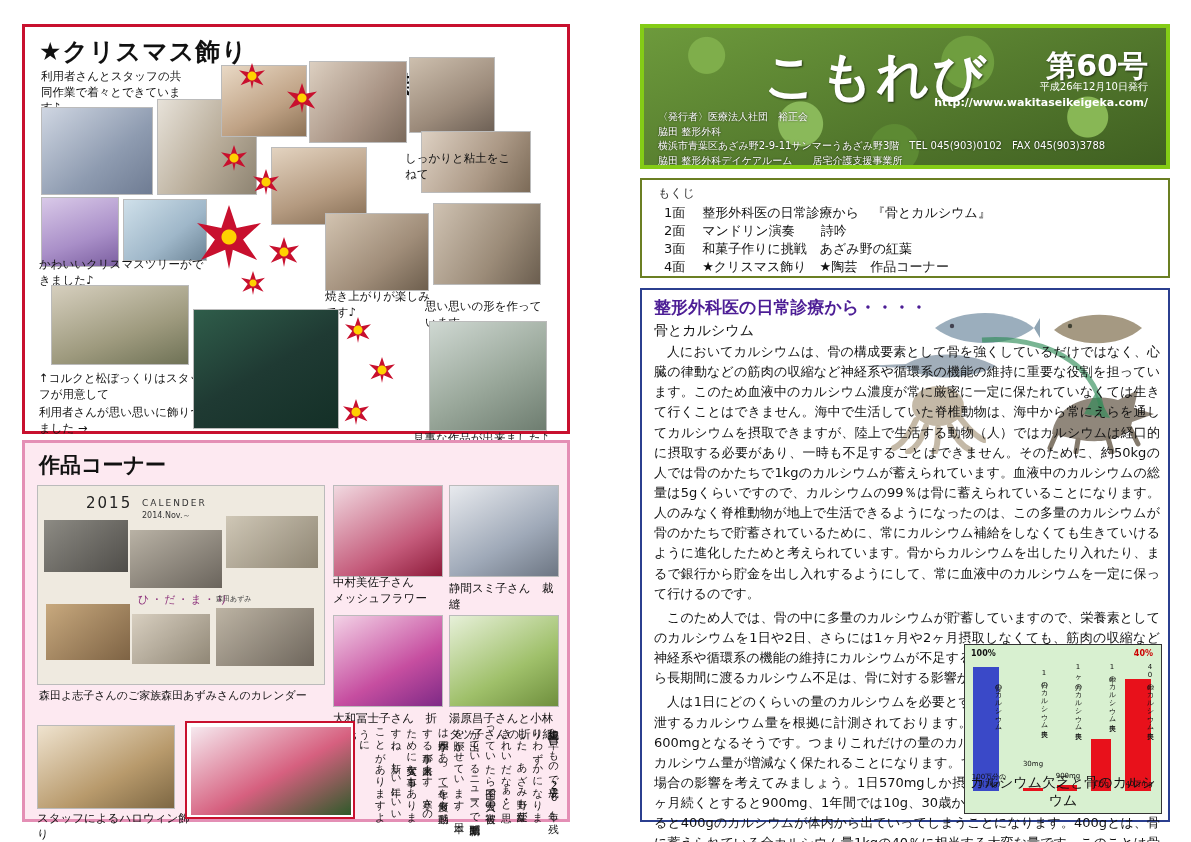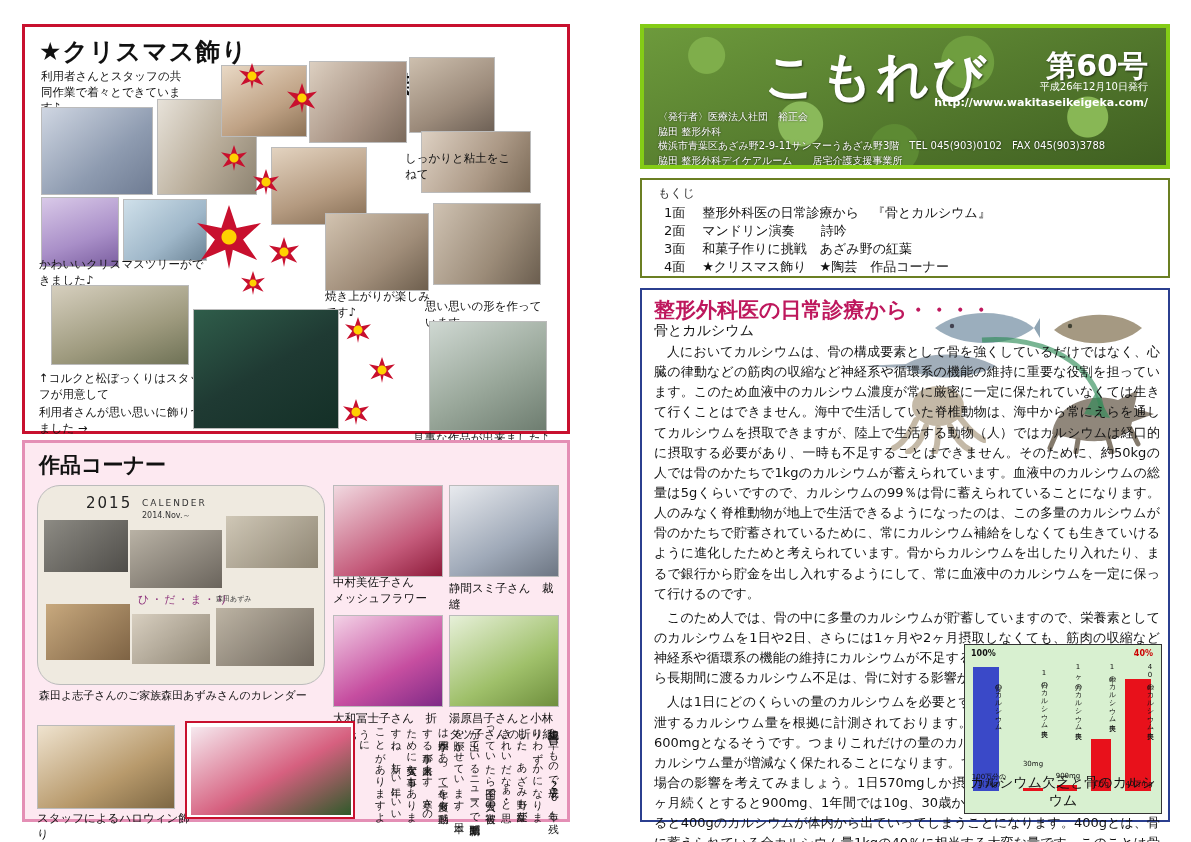--- a/index.html
+++ b/index.html
@@ -76,21 +76,21 @@
   }
   #toc-label{position:absolute;left:16px;top:5px;font-size:12px;color:#333;}
   .toc-row{position:absolute;left:22px;font-size:13px;color:#111;}
   .toc-num{display:inline-block;width:34px;}
 
   #article{
     left:640px;top:288px;width:530px;height:534px;
     border:2px solid #2b3f8f;background:#ffffff;
   }
   #article-head{
-    position:absolute;left:12px;top:6px;font-size:21px;font-weight:bold;color:#be185d;
+    position:absolute;left:12px;top:6px;font-size:17px;font-weight:bold;color:#4c1d95;
   }
   #article-sub{position:absolute;left:12px;top:32px;font-size:14px;color:#111;}
   #article-body{
     position:absolute;left:12px;top:52px;width:506px;height:400px;
     font-size:13px;line-height:1.55;color:#111;text-align:justify;
   }
   #article-body p{margin:0 0 4px 0;text-indent:1em;}
 
   
   .silh{position:absolute;opacity:.85;}
@@ -161,21 +161,21 @@
     <div style="position:absolute;left:244px;top:210px;width:30px;height:30px;background:radial-gradient(circle,#ffd200 0 4px,#c8102e 5px);clip-path:polygon(50% 0,62% 36%,100% 28%,72% 54%,94% 86%,56% 70%,50% 100%,44% 70%,6% 86%,28% 54%,0 28%,38% 36%);"></div>
     <div style="position:absolute;left:216px;top:244px;width:24px;height:24px;background:radial-gradient(circle,#ffd200 0 3px,#c8102e 4px);clip-path:polygon(50% 0,62% 36%,100% 28%,72% 54%,94% 86%,56% 70%,50% 100%,44% 70%,6% 86%,28% 54%,0 28%,38% 36%);"></div>
     <div style="position:absolute;left:320px;top:290px;width:26px;height:26px;background:radial-gradient(circle,#ffd200 0 4px,#c8102e 5px);clip-path:polygon(50% 0,62% 36%,100% 28%,72% 54%,94% 86%,56% 70%,50% 100%,44% 70%,6% 86%,28% 54%,0 28%,38% 36%);"></div>
     <div style="position:absolute;left:344px;top:330px;width:26px;height:26px;background:radial-gradient(circle,#ffd200 0 4px,#c8102e 5px);clip-path:polygon(50% 0,62% 36%,100% 28%,72% 54%,94% 86%,56% 70%,50% 100%,44% 70%,6% 86%,28% 54%,0 28%,38% 36%);"></div>
     <div style="position:absolute;left:318px;top:372px;width:26px;height:26px;background:radial-gradient(circle,#ffd200 0 4px,#c8102e 5px);clip-path:polygon(50% 0,62% 36%,100% 28%,72% 54%,94% 86%,56% 70%,50% 100%,44% 70%,6% 86%,28% 54%,0 28%,38% 36%);"></div>
   </div>
 
   <div class="box" id="works-panel">
     <div id="works-title">作品コーナー</div>
 
-    <div class="ph" style="left:12px;top:42px;width:288px;height:200px;background:#efeae0;border-radius:23px;">
+    <div class="ph" style="left:12px;top:42px;width:288px;height:200px;background:#efeae0;">
       <div style="position:absolute;left:48px;top:8px;font-size:15px;letter-spacing:2px;color:#222;">2015</div>
       <div style="position:absolute;left:104px;top:12px;font-size:9px;letter-spacing:2px;color:#333;">CALENDER</div>
       <div style="position:absolute;left:104px;top:24px;font-size:8px;color:#333;">2014.Nov.～</div>
       <div style="position:absolute;left:6px;top:34px;width:84px;height:52px;background:linear-gradient(140deg,#8d8b84,#4f4d49);"></div>
       <div style="position:absolute;left:188px;top:30px;width:92px;height:52px;background:linear-gradient(140deg,#cfc7b6,#8e8573);"></div>
       <div style="position:absolute;left:92px;top:44px;width:92px;height:58px;background:linear-gradient(150deg,#b9b2a5,#6a645c);"></div>
       <div style="position:absolute;left:100px;top:106px;font-size:11px;color:#8c2f7a;letter-spacing:2px;">ひ・だ・ま・り</div>
       <div style="position:absolute;left:8px;top:118px;width:84px;height:56px;background:linear-gradient(140deg,#c8a97e,#7e6344);"></div>
       <div style="position:absolute;left:178px;top:122px;width:98px;height:58px;background:linear-gradient(140deg,#bdb4a4,#6e665c);"></div>
       <div style="position:absolute;left:94px;top:128px;width:78px;height:50px;background:linear-gradient(140deg,#d8cfc0,#908776);"></div>

